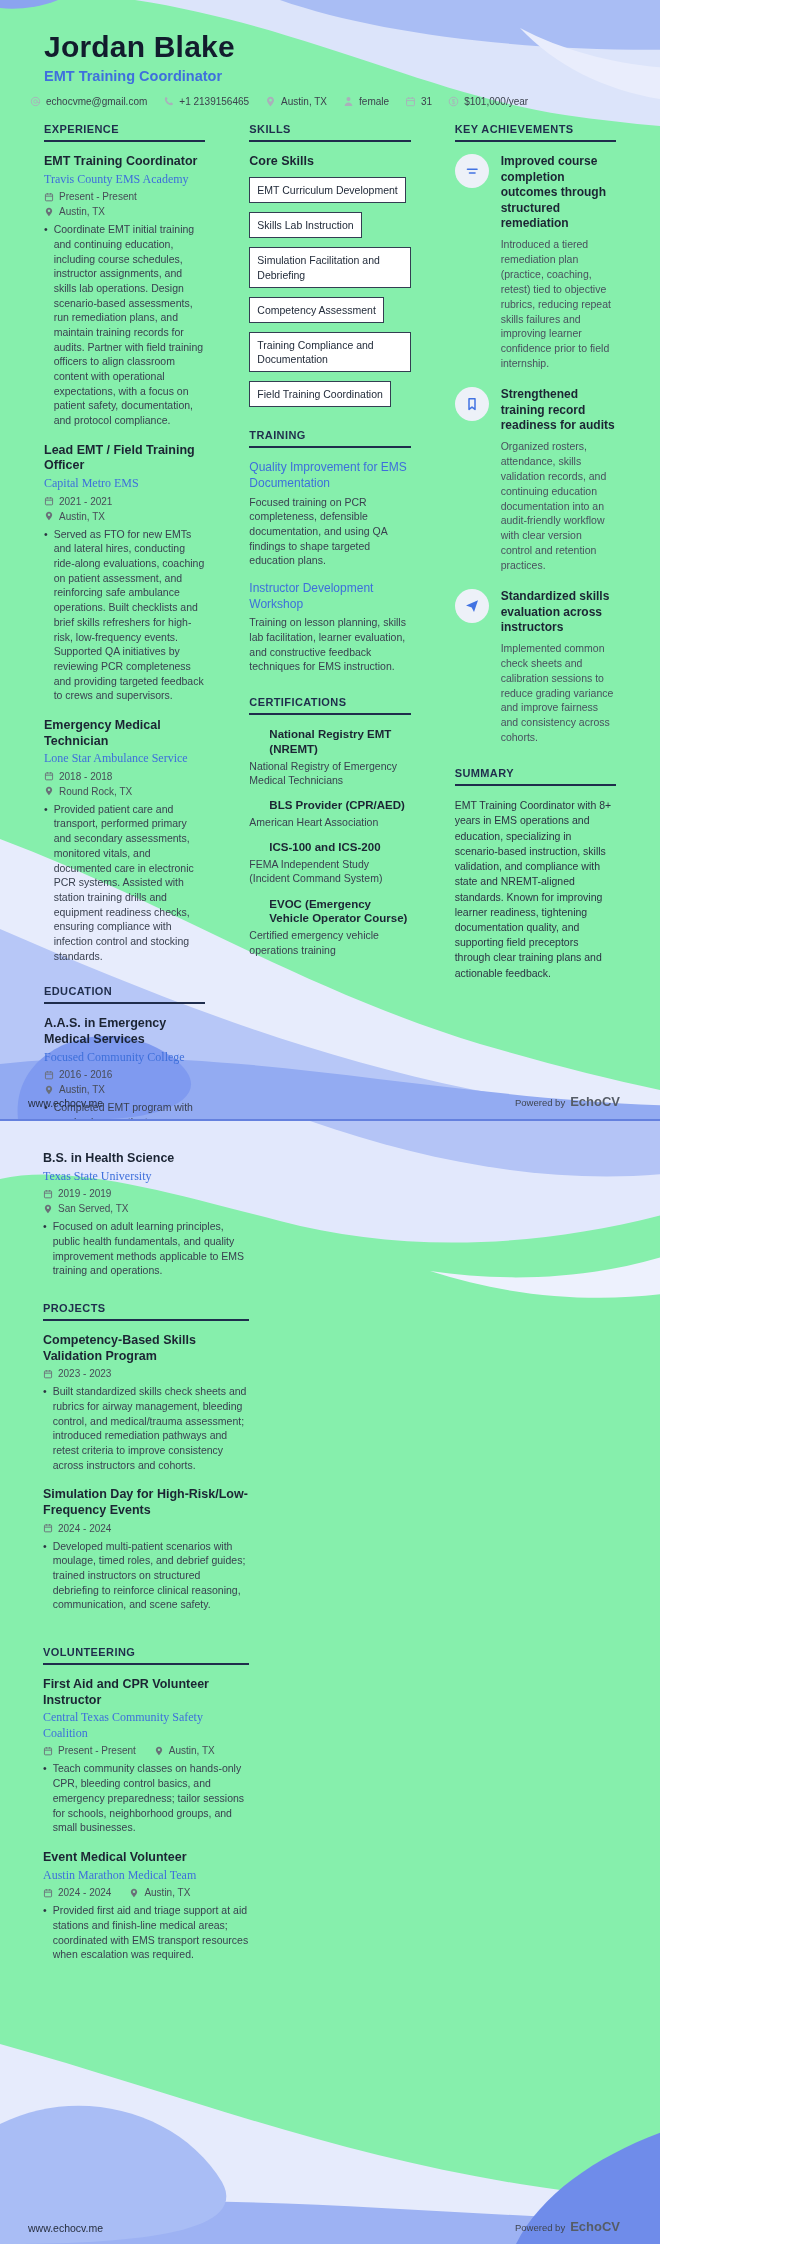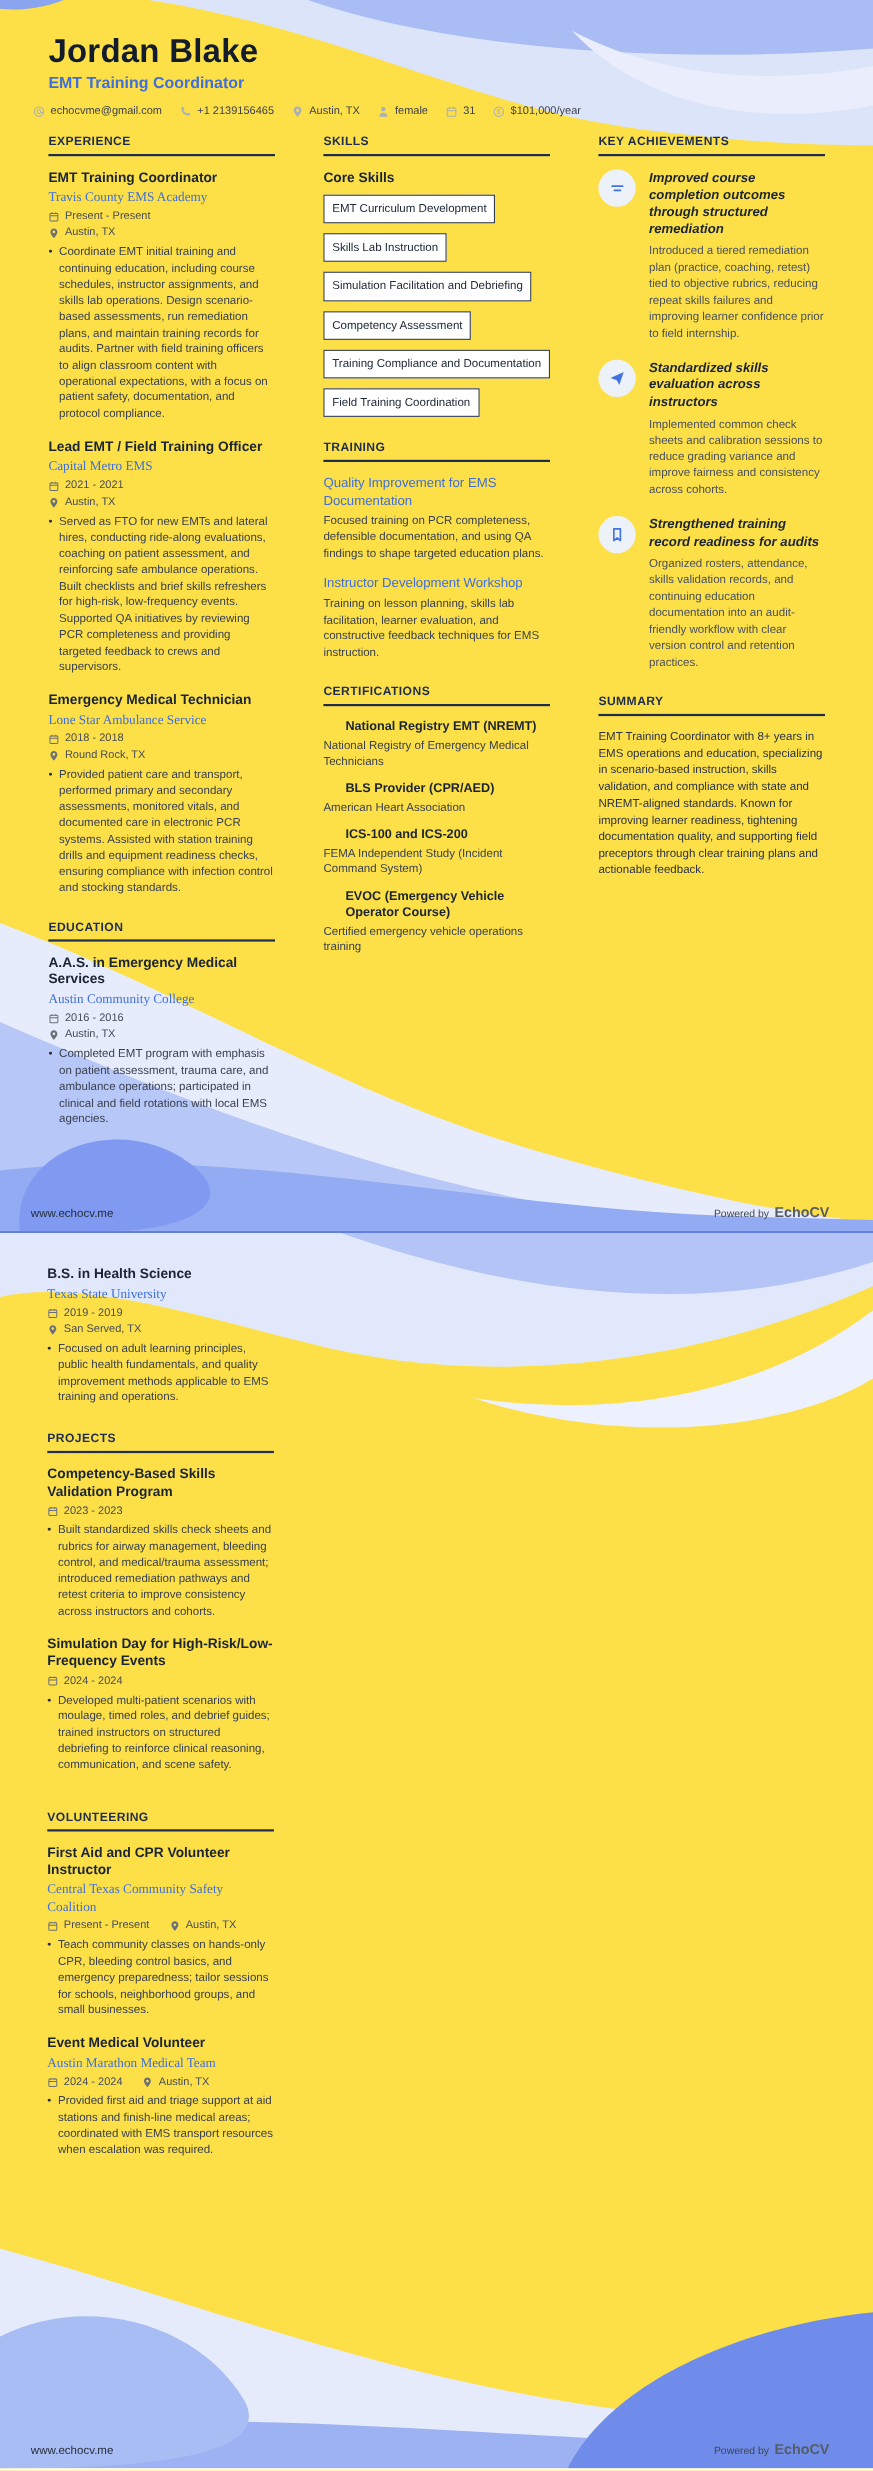--- a/index.html
+++ b/index.html
@@ -4,24 +4,24 @@
 <style>
   * { box-sizing: border-box; margin: 0; padding: 0; }
   html,body { background:#ffffff; }
   body {
     width: 794px;
     font-family: "Liberation Sans", sans-serif;
     color: #3a4150;
   }
   .page {
     position: relative;
-    width: 794px;
+    width: 660px;
     height: 1123px;
     overflow: hidden;
-    background: #fde047;
+    background: #86efac;
   }
   .page-1 { border-bottom: 2px solid #6480de; height: 1121px; }
   .page-2 { height: 1123px; }
   .deco { position:absolute; left:0; width:794px; z-index:0; pointer-events:none; }
   .deco-top { top:0; }
   .deco-bottom { bottom:0; }
   .content { position: relative; z-index: 1; }
 
   
   .rheader { padding: 30px 44px 10px 44px; }
@@ -64,21 +64,21 @@
   .train-desc { font-size: 10.5px; color: #3a4150; line-height: 1.4; }
 
   
   .cert-item { margin-bottom: 11px; }
   .cert-name { font-size: 11.5px; font-weight: 600; color: #1b2433; line-height: 1.3; margin-bottom: 2px; padding-left: 20px; }
   .cert-issuer { font-size: 10.5px; color: #3a4150; line-height: 1.35; }
 
   
   .ach-item { display: grid; grid-template-columns: 34px 1fr; column-gap: 12px; margin-bottom: 16px; }
   .ach-icon-wrap { width: 34px; height: 34px; border-radius: 50%; background: #edf1f8; display: flex; align-items: center; justify-content: center; }
-  .ach-title { font-size: 12px; font-weight: 600; color: #1b2433; line-height: 1.3; margin-bottom: 5px; font-style: italic; }
+  .ach-title { font-size: 12px; font-weight: 600; color: #1b2433; line-height: 1.3; margin-bottom: 5px; }
   .ach-desc { font-size: 10.5px; color: #49505e; line-height: 1.42; }
 
   .summary-text { font-size: 10.5px; color: #2c3343; line-height: 1.45; }
 
   
   .page-footer {
     position: absolute; left: 0; right: 12px; bottom: 0; z-index: 2;
     display: flex; justify-content: space-between; align-items: flex-end;
     padding: 0 28px 10px 28px;
   }
@@ -241,21 +241,21 @@
                   <span>Provided patient care and transport, performed primary and secondary assessments, monitored vitals, and documented care in electronic PCR systems. Assisted with station training drills and equipment readiness checks, ensuring compliance with infection control and stocking standards.</span>
                 </div>
               </div>
           </div>
         </div>
 
         <div class="sec">
           <div class="sec-head">EDUCATION</div>
           <div class="entry">
             <div class="entry-title">A.A.S. in Emergency Medical Services</div>
-            <div class="entry-link">Austin Community College</div>
+            <div class="entry-link">Focused Community College</div>
             <div class="meta-row">
               <svg class="micon" viewBox="0 0 12 12">
                   <rect x="1.7" y="2.4" width="8.6" height="8.2" rx="1" fill="none" stroke="#6a6f78" stroke-width="1.1"></rect>
                   <line x1="1.7" y1="5" x2="10.3" y2="5" stroke="#6a6f78" stroke-width="1.1"></line>
                   <line x1="4" y1="1.2" x2="4" y2="3" stroke="#6a6f78" stroke-width="1.1"></line>
                   <line x1="8" y1="1.2" x2="8" y2="3" stroke="#6a6f78" stroke-width="1.1"></line>
                 </svg>
               <span>2016 - 2016</span>
             </div>
             <div class="meta-row">
@@ -332,38 +332,38 @@
             </div>
             <div>
               <div class="ach-title">Improved course completion outcomes through structured remediation</div>
               <div class="ach-desc">Introduced a tiered remediation plan (practice, coaching, retest) tied to objective rubrics, reducing repeat skills failures and improving learner confidence prior to field internship.</div>
             </div>
           </div>
 
           <div class="ach-item">
             <div class="ach-icon-wrap">
               <svg width="16" height="16" viewBox="0 0 16 16">
+                  <path d="M5,2.8 H11 V13.4 L8,11.1 L5,13.4 Z" fill="none" stroke="#4273e2" stroke-width="1.5" stroke-linejoin="round"></path>
+                </svg>
+            </div>
+            <div>
+              <div class="ach-title">Strengthened training record readiness for audits</div>
+              <div class="ach-desc">Organized rosters, attendance, skills validation records, and continuing education documentation into an audit-friendly workflow with clear version control and retention practices.</div>
+            </div>
+          </div>
+
+          <div class="ach-item">
+            <div class="ach-icon-wrap">
+              <svg width="16" height="16" viewBox="0 0 16 16">
                   <path d="M2,7.6 L14,2.2 L10,14 L7.7,9.6 Z" fill="#4273e2"></path>
                 </svg>
             </div>
             <div>
               <div class="ach-title">Standardized skills evaluation across instructors</div>
               <div class="ach-desc">Implemented common check sheets and calibration sessions to reduce grading variance and improve fairness and consistency across cohorts.</div>
-            </div>
-          </div>
-
-          <div class="ach-item">
-            <div class="ach-icon-wrap">
-              <svg width="16" height="16" viewBox="0 0 16 16">
-                  <path d="M5,2.8 H11 V13.4 L8,11.1 L5,13.4 Z" fill="none" stroke="#4273e2" stroke-width="1.5" stroke-linejoin="round"></path>
-                </svg>
-            </div>
-            <div>
-              <div class="ach-title">Strengthened training record readiness for audits</div>
-              <div class="ach-desc">Organized rosters, attendance, skills validation records, and continuing education documentation into an audit-friendly workflow with clear version control and retention practices.</div>
             </div>
           </div>
         </div>
 
         <div class="sec">
           <div class="sec-head">SUMMARY</div>
           <div class="summary-text">EMT Training Coordinator with 8+ years in EMS operations and education, specializing in scenario-based instruction, skills validation, and compliance with state and NREMT-aligned standards. Known for improving learner readiness, tightening documentation quality, and supporting field preceptors through clear training plans and actionable feedback.</div>
         </div>
       </div>
     </div>

